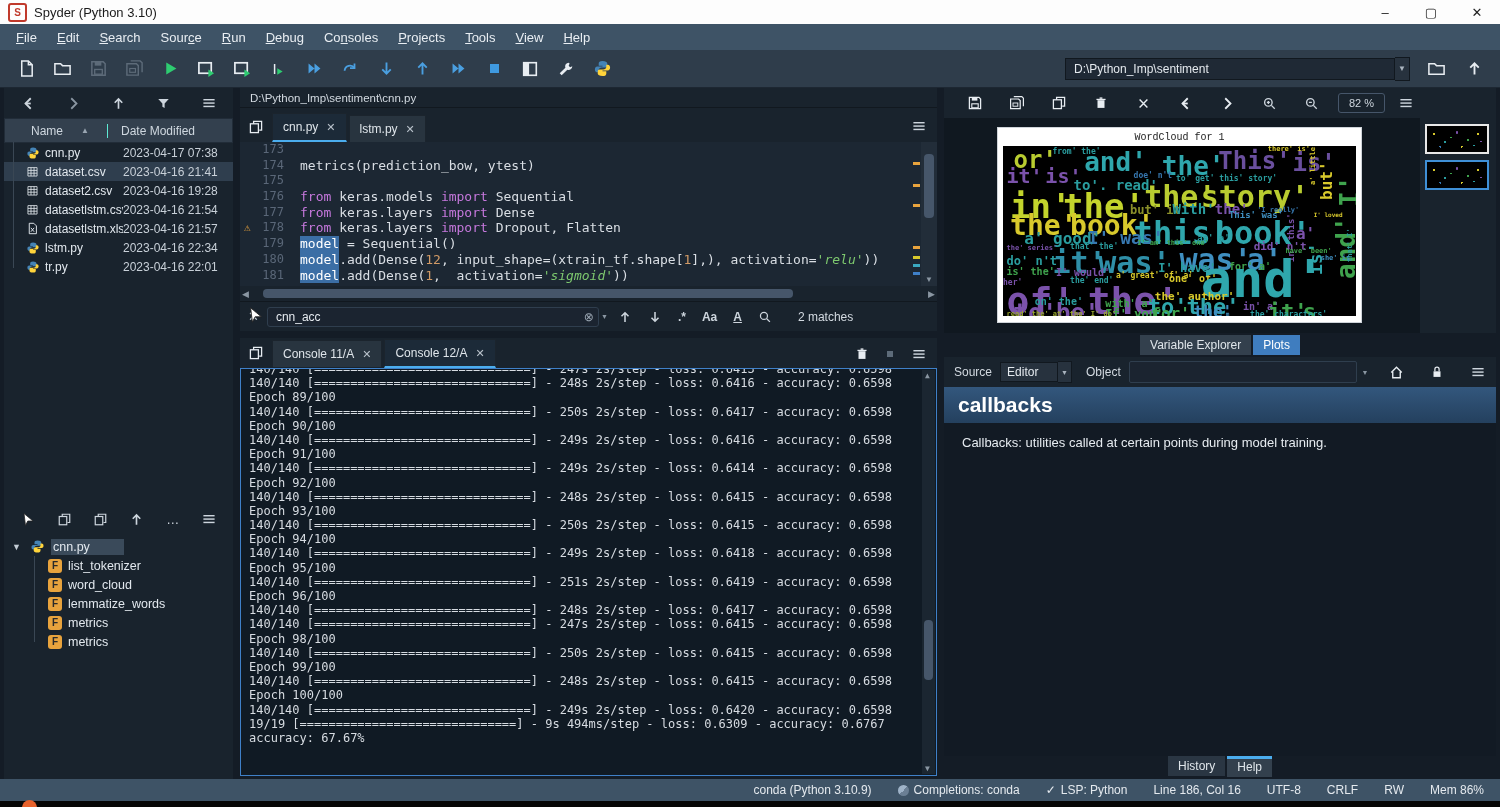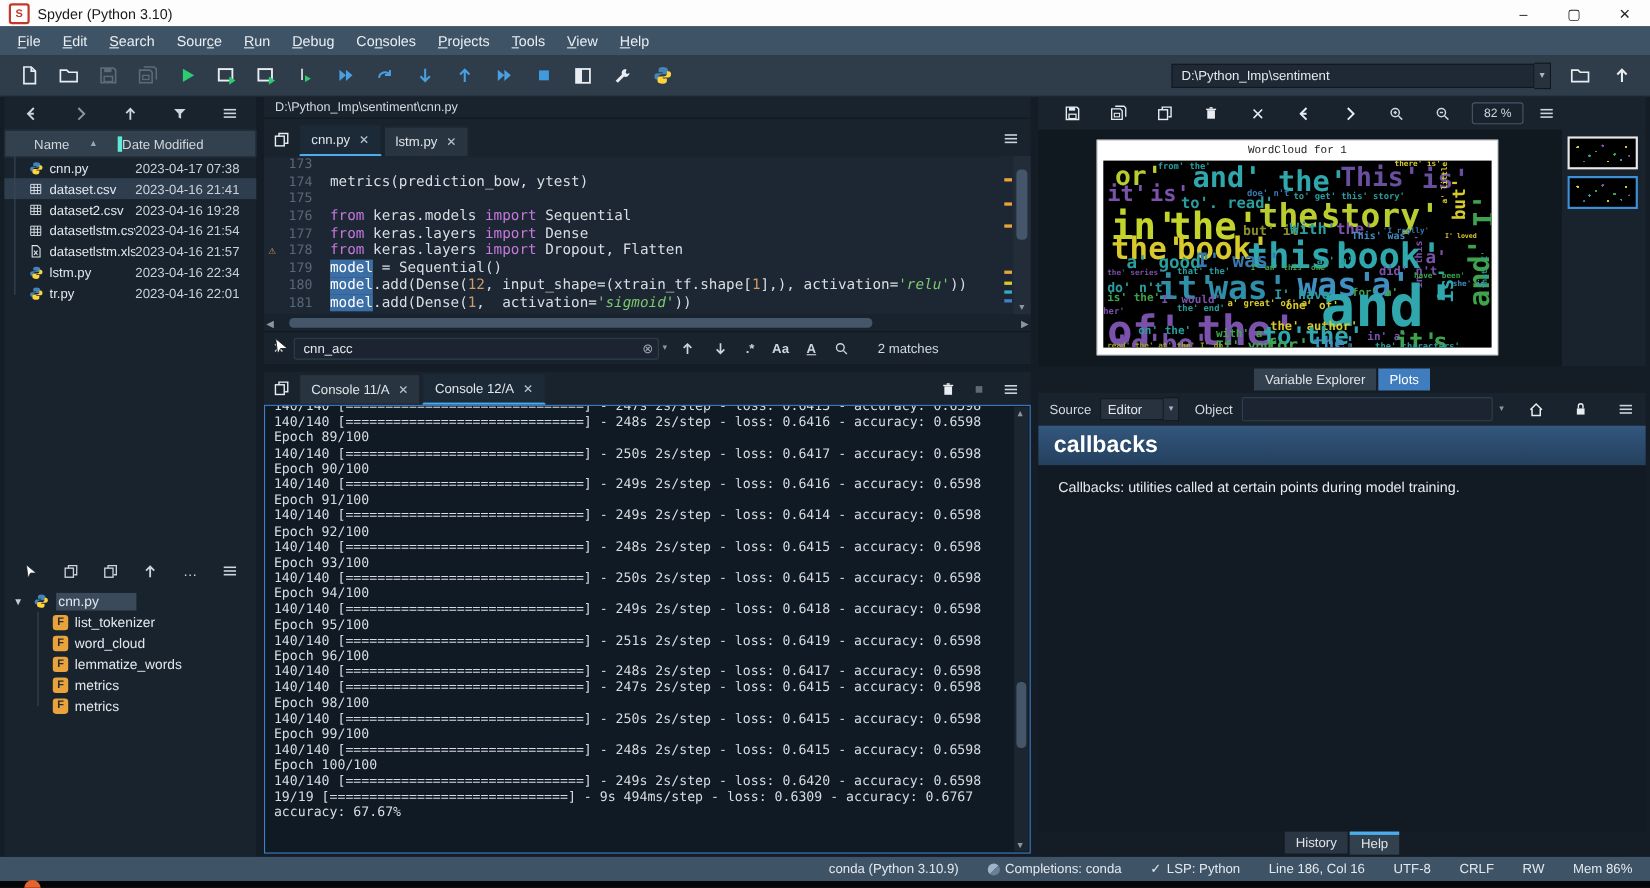--- a/index.html
+++ b/index.html
@@ -26,21 +26,21 @@
        display:flex;align-items:center;padding:0 8px;box-sizing:border-box}
   .cwdcaret{width:14px;height:22px;background:#27323e;border:1px solid #11181f;border-left:none;display:flex;align-items:center;justify-content:center;font-size:8px;color:#aab4bf}
   
   .pane{background:#19232d}
   
   .fptoolbar{left:4px;top:90px;width:229px;height:26px;display:flex;align-items:center;justify-content:space-between;padding:0 12px;box-sizing:border-box}
   .fptoolbar .ticon{margin:0}
   .filetable{left:4px;top:118px;width:229px;height:180px}
   .fthead{display:flex;height:23px;background:#33404e;border:1px solid #212c38;font-size:12px;color:#cfd7df;align-items:center}
   .fthead .c1{width:102px;padding-left:26px;box-sizing:border-box;display:flex;align-items:center;gap:4px}
-  .fthead .c2{flex:1;border-left:4px solid #5eead4;padding-left:0}
+  .fthead .c2{flex:1;border-left:1px solid #5eead4;padding-left:13px}
   .sortmark{font-size:8px;color:#9aa6b2;margin-left:14px}
   .frow{display:flex;height:19px;align-items:center;font-size:12px;color:#e2e8ee;position:relative;padding-left:22px}
   .frow.sel{background:#2f3e4e}
   .frow .fic{width:14px;height:14px;margin-right:5px;flex:0 0 14px}
   .frow .fname{width:78px;white-space:nowrap;overflow:hidden}
   .frow .fdate{color:#c8d0d8;white-space:nowrap}
   .treeline{position:absolute;left:13px;top:142px;width:1px;height:126px;background:#3a4754}
   
   .optoolbar{left:4px;top:505px;width:229px;height:28px;display:flex;align-items:center;justify-content:space-between;padding:0 12px;box-sizing:border-box}
   .optoolbar .ticon{margin:0}

